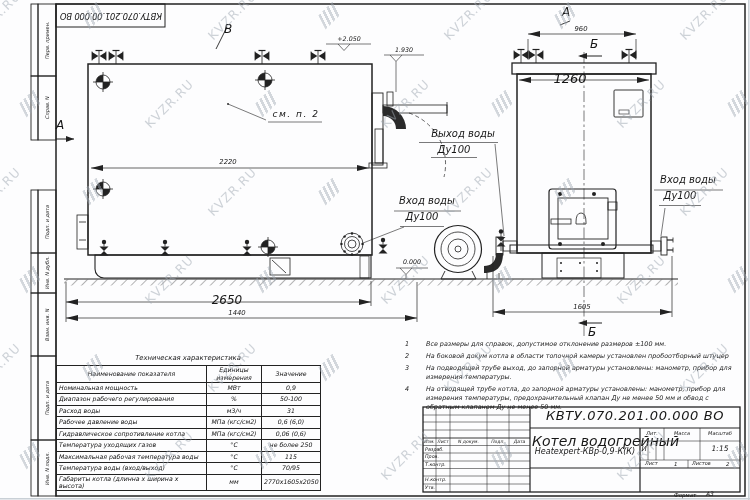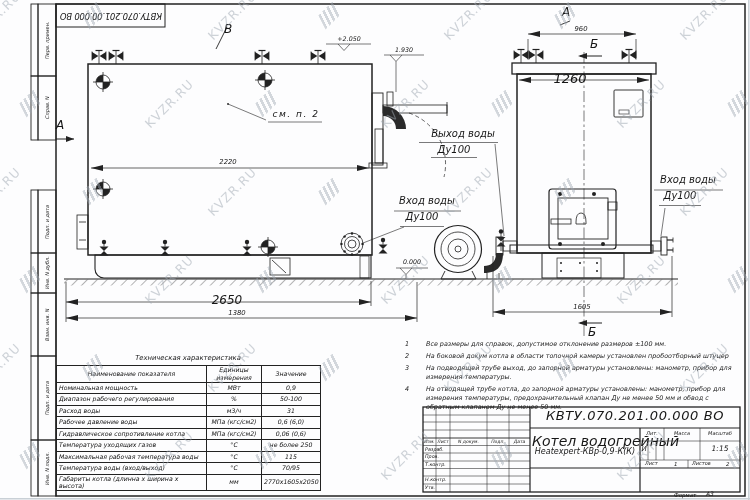--- a/index.html
+++ b/index.html
@@ -313,21 +313,21 @@
 <div class="t tc" style="left:266px;top:109px;width:60px;font-size:9px;letter-spacing:1.5px;">см. п. 2</div>
 <div class="t tc" style="left:418px;top:128px;width:90px;font-size:10px;">Выход воды</div>
 <div class="t tc" style="left:409px;top:144px;width:90px;font-size:10px;">Ду100</div>
 <div class="t tc" style="left:382px;top:195px;width:90px;font-size:10px;">Вход воды</div>
 <div class="t tc" style="left:377px;top:211px;width:90px;font-size:10px;">Ду100</div>
 <div class="t tc" style="left:643px;top:174px;width:90px;font-size:10px;">Вход воды</div>
 <div class="t tc" style="left:635px;top:190px;width:90px;font-size:10px;">Ду100</div>
 
 <div class="t tc" style="left:198px;top:159px;width:60px;font-size:6.8px;">2220</div>
 <div class="t tc" style="left:197px;top:293.5px;width:60px;font-size:12px;">2650</div>
-<div class="t tc" style="left:207px;top:309.5px;width:60px;font-size:6.8px;">1380</div>
+<div class="t tc" style="left:207px;top:309.5px;width:60px;font-size:6.8px;">1440</div>
 <div class="t tc" style="left:561px;top:25.5px;width:40px;font-size:6.8px;">960</div>
 <div class="t tc" style="left:550px;top:71.5px;width:40px;font-size:13px;">1260</div>
 <div class="t tc" style="left:562px;top:303.5px;width:40px;font-size:6.8px;">1605</div>
 
 <div class="t tc" style="left:326px;top:35px;width:46px;font-size:6.3px;">+2.050</div>
 <div class="t tc" style="left:381px;top:46px;width:46px;font-size:6.3px;">1.930</div>
 <div class="t tc" style="left:389px;top:258px;width:46px;font-size:6.3px;">0.000</div>
 
 <div class="notes">
   <div class="note">

